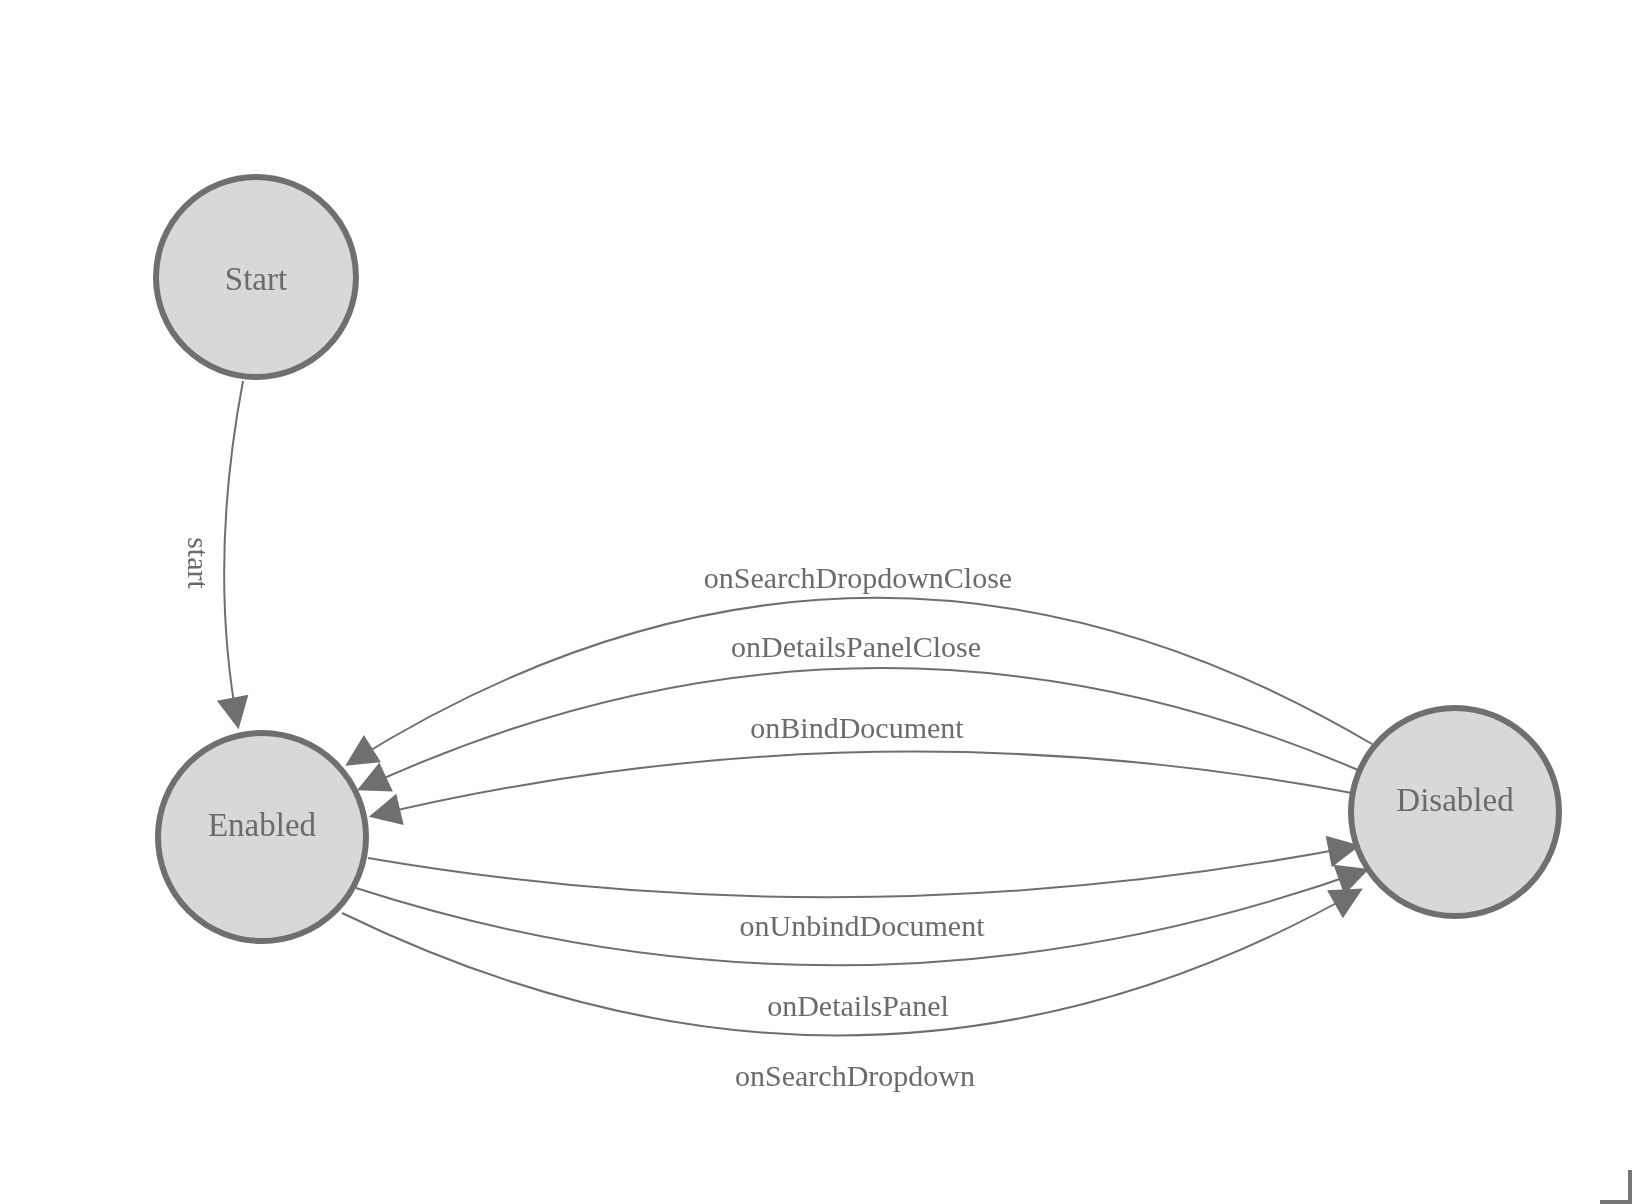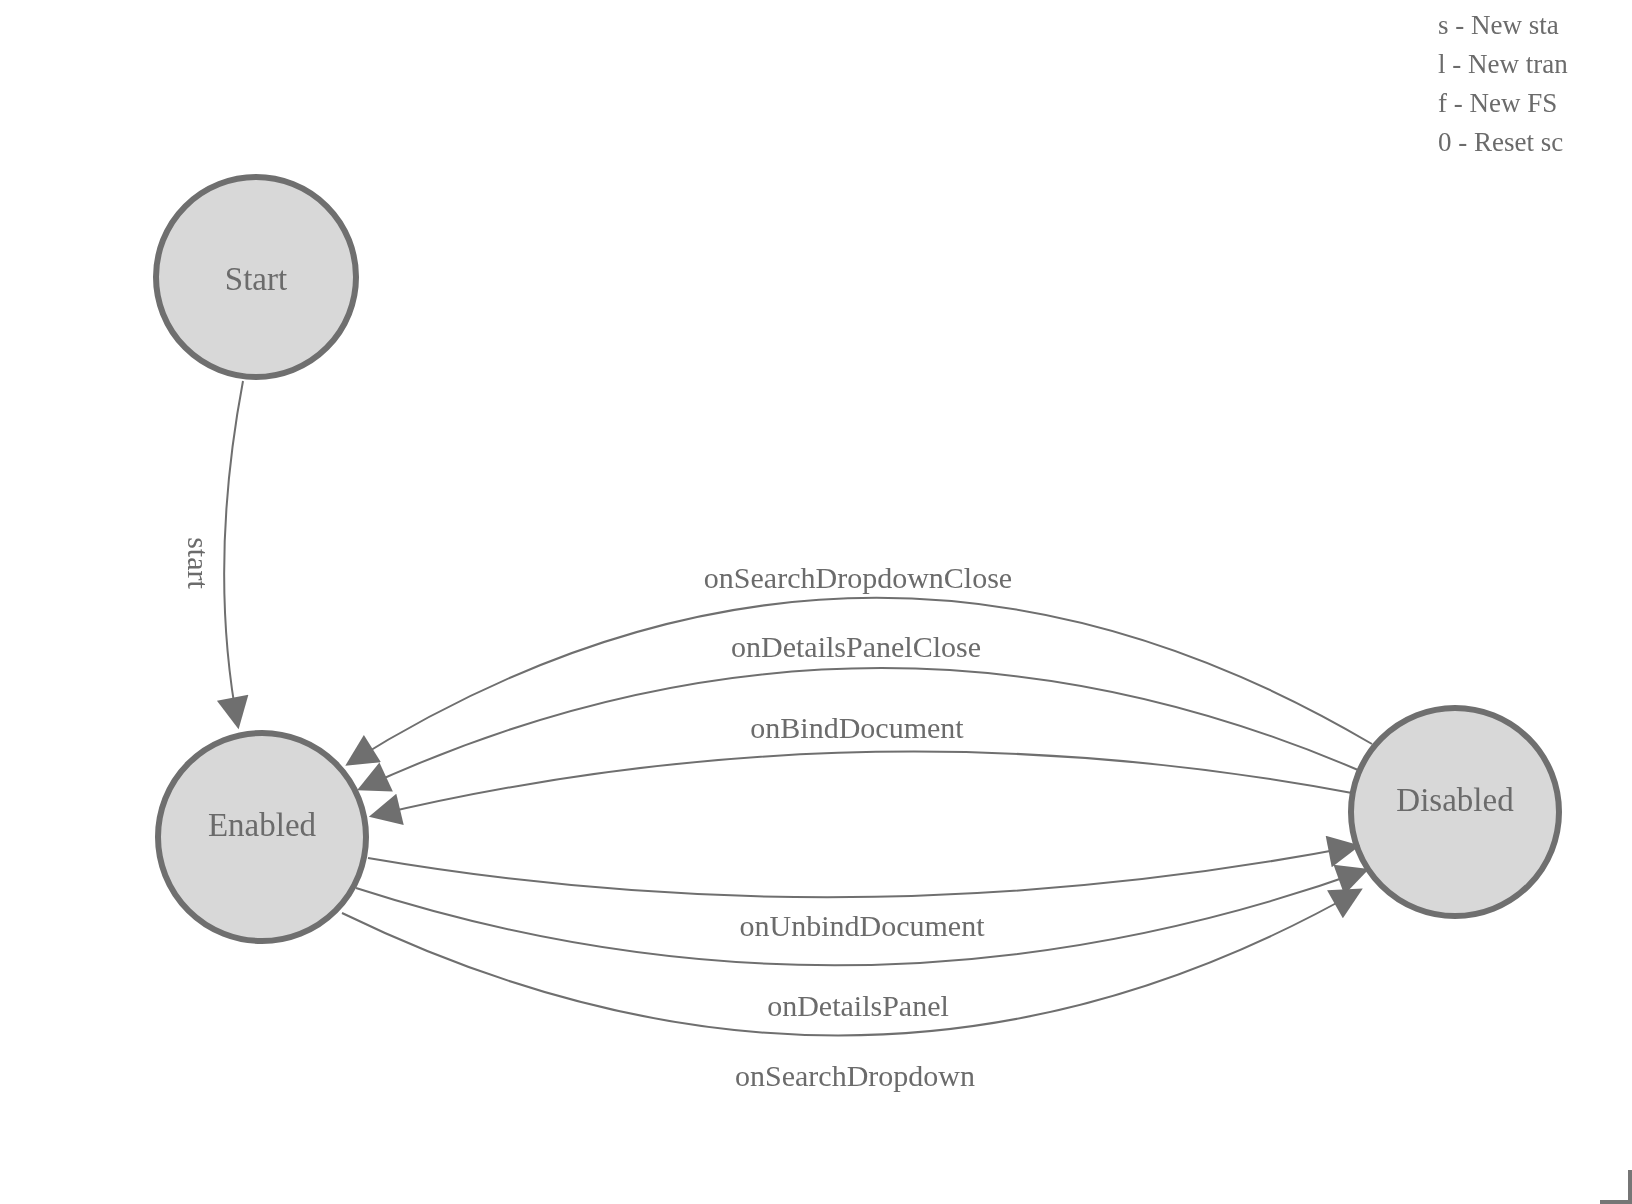--- a/index.html
+++ b/index.html
@@ -124,22 +124,16 @@
 
     <text class="edge-label" x="857" y="738">onBindDocument</text>
 
     <text class="edge-label" x="862" y="936">onUnbindDocument</text>
 
     <text class="edge-label" x="858" y="1016">onDetailsPanel</text>
 
     <text class="edge-label" x="855" y="1086">onSearchDropdown</text>
   </svg>
 
-  <div class="legend">
-    <div>s - New sta</div>
-    <div>l - New tran</div>
-    <div>f - New FS</div>
-    <div>0 - Reset sc</div>
-  </div>
 
   <div class="corner"></div>
 
 </div>
 
 </body></html>

